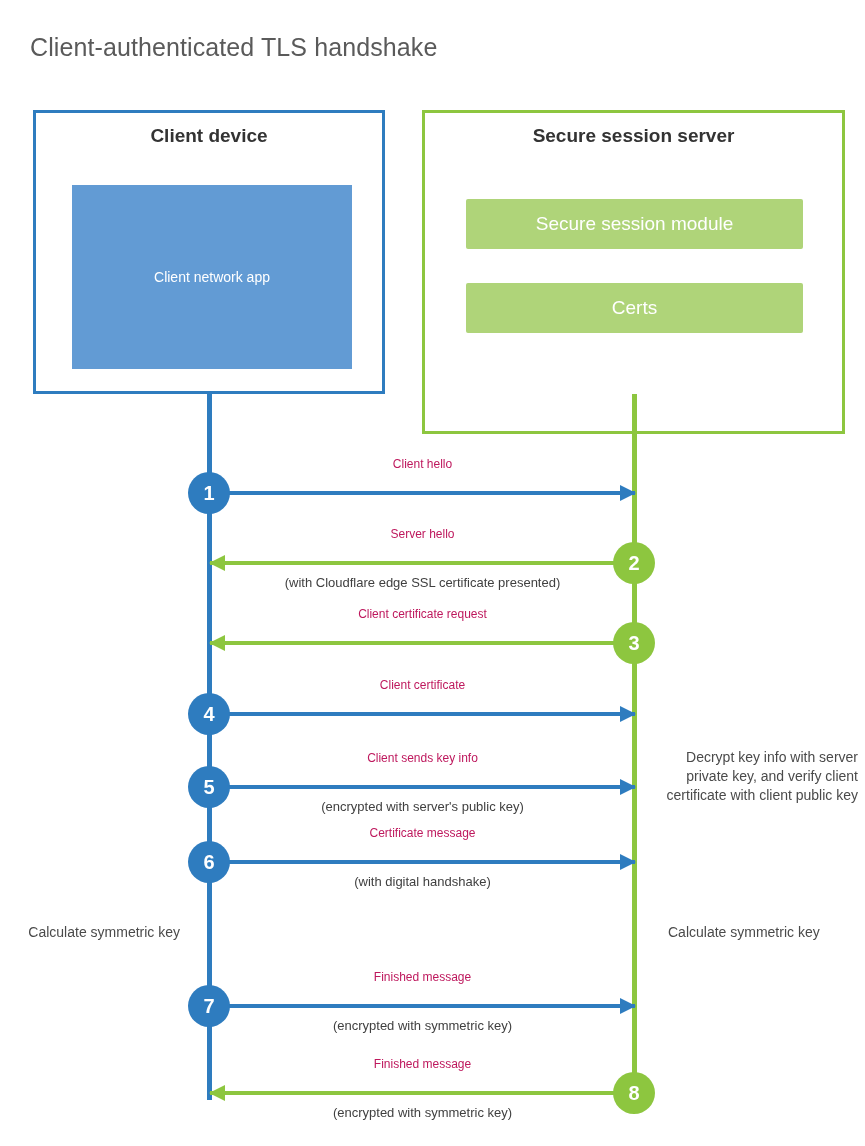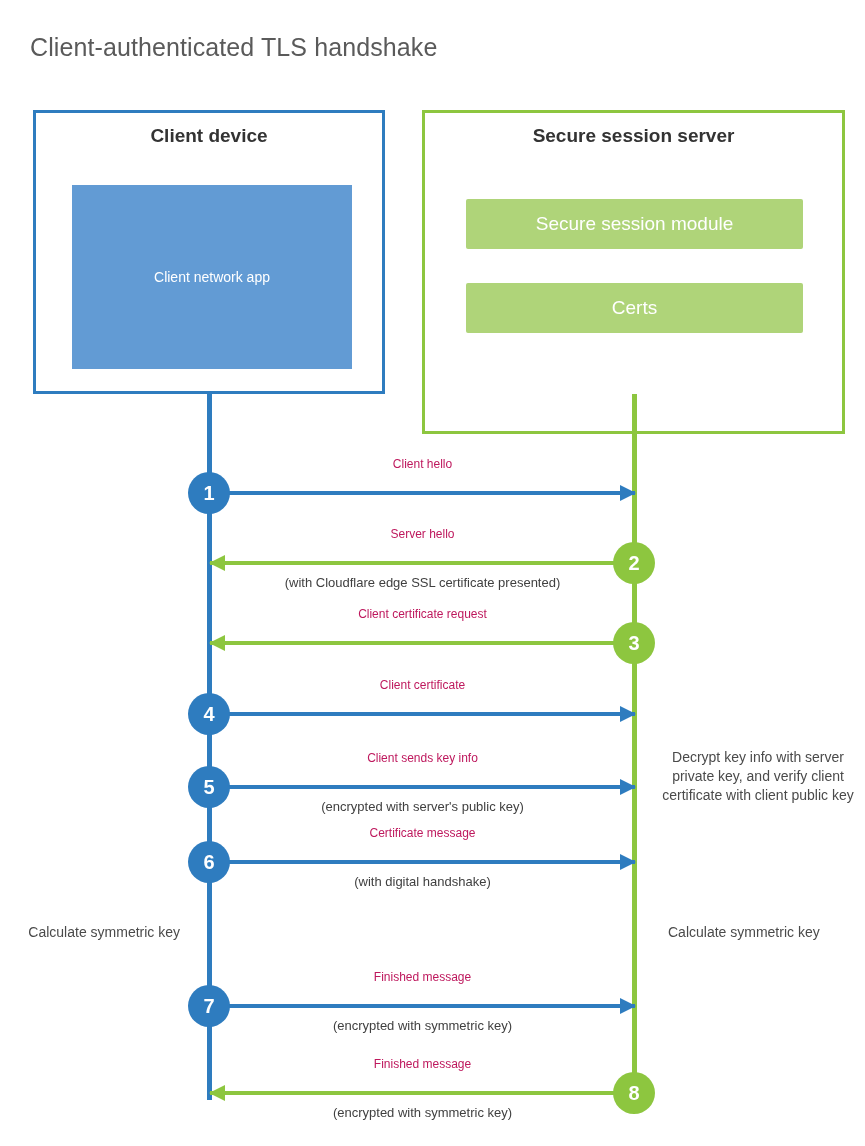--- a/index.html
+++ b/index.html
@@ -190,21 +190,21 @@
   .side-note {
     position: absolute;
     font-size: 14px;
     line-height: 19px;
     color: #4a4a4a;
   }
   #note-decrypt {
     left: 658px;
     top: 748px;
     width: 200px;
-    text-align: center;
+    text-align: right;
   }
   #note-calc-client {
     left: 0px;
     top: 923px;
     width: 180px;
     text-align: right;
   }
   #note-calc-server {
     left: 668px;
     top: 923px;

